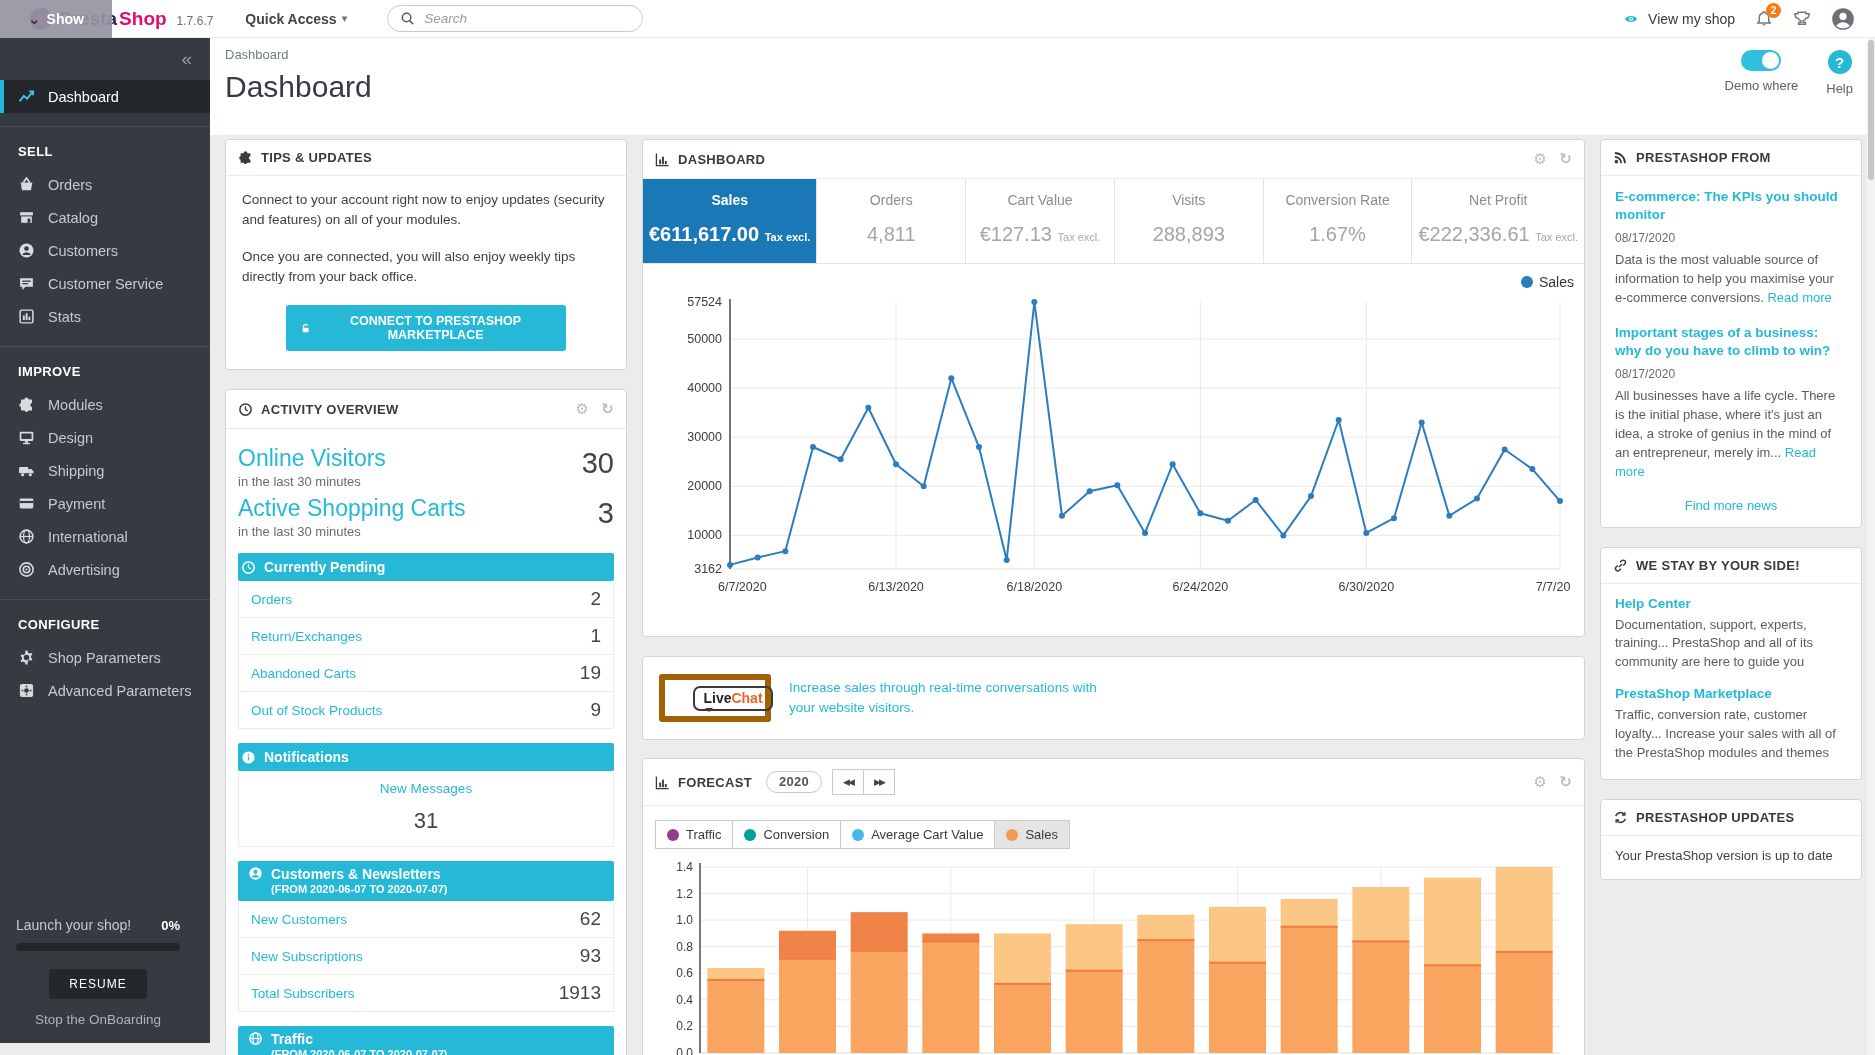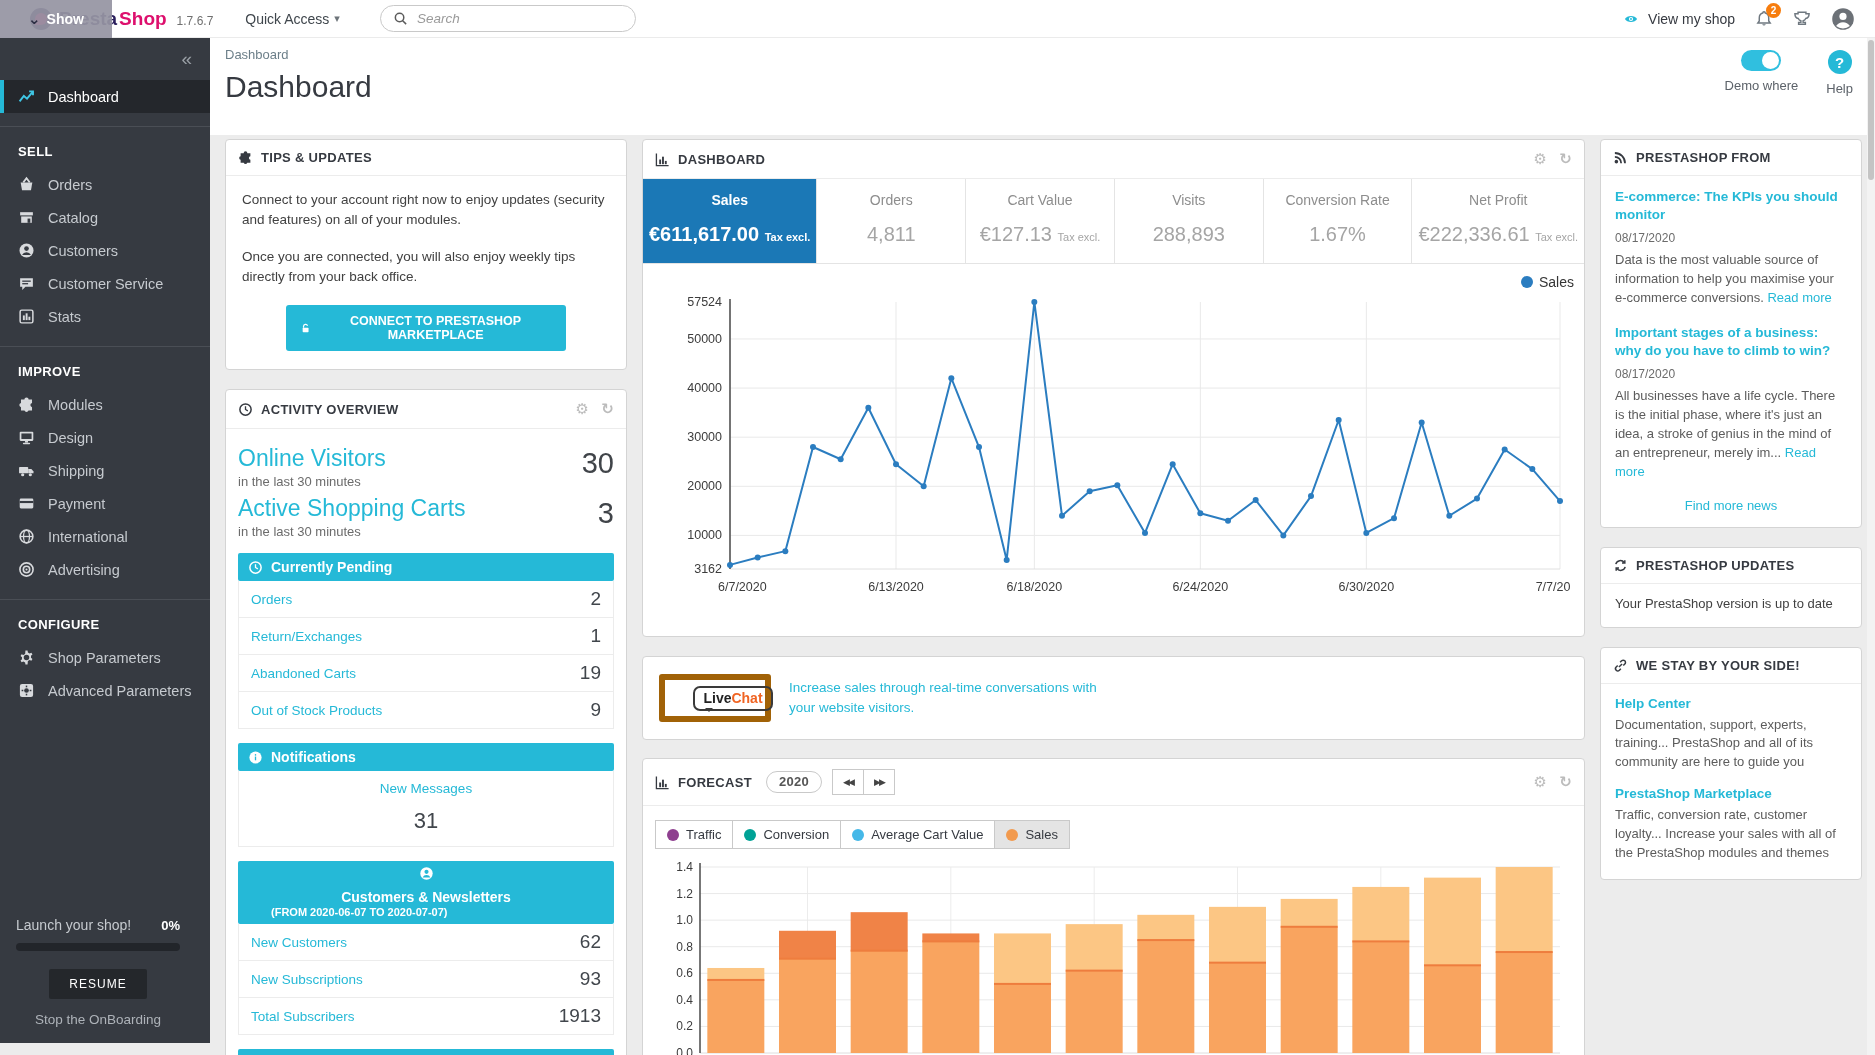--- a/index.html
+++ b/index.html
@@ -9,21 +9,21 @@
   
   .topbar { position:absolute; top:0; left:0; right:0; height:38px; background:#fff; display:flex; align-items:center; z-index:30; border-bottom:1px solid #ebebeb; }
   .show-overlay { position:absolute; left:0; top:0; width:112px; height:38px; background:rgba(150,148,163,.93); color:#fff; font-weight:bold; font-size:14px; display:flex; align-items:center; justify-content:center; gap:6px; z-index:40; cursor:pointer; }
   .show-overlay .chev { color:#2b2d42; font-size:15px; font-weight:bold; }
   .brand { display:flex; align-items:baseline; margin-left:30px; gap:2px; }
   .logo-mark { width:22px; height:22px; border-radius:50%; background:#2a1e5c; position:relative; align-self:center; margin-right:5px; }
   .logo-mark:after { content:""; position:absolute; left:5px; top:5px; width:12px; height:12px; border-radius:50% 50% 50% 0; background:#dd0f6d; }
   .brand-presta { font-size:19px; font-weight:bold; color:#2a1e5c; }
   .brand-shop { font-size:19px; font-weight:bold; color:#dd0f6d; }
   .brand-ver { font-size:12px; color:#6f6f6f; margin-left:8px; }
-  .quick-access { margin-left:32px; font-size:14px; color:#3f464c; display:flex; align-items:center; gap:5px; cursor:pointer; }
+  .quick-access { margin-left:32px; font-size:14px; color:#3f464c; display:flex; align-items:center; gap:5px; cursor:pointer;font-weight:bold; }
   .quick-access .caret { font-size:11px; color:#6d747a; }
   .searchbox { margin-left:40px; width:256px; height:27px; border:1px solid #c9c9c9; border-radius:15px; display:flex; align-items:center; padding:0 12px; gap:9px; background:#fff; }
   .searchbox input { border:none; outline:none; flex:1; font-size:13.5px; font-style:italic; color:#555; background:transparent; font-family:inherit; }
   .searchbox input::placeholder { color:#9a9a9a; }
   .topbar-right { margin-left:auto; display:flex; align-items:center; gap:20px; padding-right:20px; }
   .view-shop { display:flex; align-items:center; gap:8px; font-size:14px; color:#363a41; cursor:pointer; }
   .icon-btn { position:relative; cursor:pointer; display:flex; align-items:center; }
   .badge { position:absolute; top:-7px; right:-8px; background:#f77d0e; color:#fff; font-size:10px; font-weight:bold; width:15px; height:15px; border-radius:50%; display:flex; align-items:center; justify-content:center; }
 
   
@@ -69,24 +69,24 @@
   .tips-body { padding:14px 16px 18px; font-size:13.5px; color:#414141; line-height:1.5; }
   .tips-body p + p { margin-top:16px; }
   .connect-btn { display:flex; align-items:center; justify-content:center; gap:8px; margin:18px auto 0; background:#25b9d7; color:#fff; border:none; border-radius:3px; font-size:12.5px; font-weight:bold; padding:9px 14px; width:280px; cursor:pointer; font-family:inherit; }
 
   
   .act-body { padding:10px 12px 12px; }
   .big-stat { display:flex; justify-content:space-between; align-items:flex-start; margin-top:6px; }
   .big-label { color:#25b9d7; font-size:23px; font-weight:400; }
   .big-sub { font-size:13px; color:#6b6b6b; margin-top:2px; }
   .big-val { font-size:29px; color:#404449; margin-top:2px; }
-  .band { background:#25b9d7; color:#fff; padding:6px 10px; font-weight:bold; font-size:14px; display:flex; align-items:center; gap:8px; margin-top:14px; border-radius:2px; }
+  .band { background:#25b9d7; color:#fff; padding:6px 3px; font-weight:bold; font-size:14px; display:flex; align-items:center; gap:8px; margin-top:14px; border-radius:2px; }
   .band svg { color:#fff; }
   .band-2l { display:block; padding:5px 10px 6px; }
-  .band-2l .b-line1 { display:flex; align-items:center; gap:8px;flex-direction:column; }
+  .band-2l .b-line1 { display:flex; align-items:flex-start; gap:8px; }
   .band-2l .b-line2 { font-size:11px; font-weight:bold; margin-top:1px; padding-left:23px; }
   .arow { display:flex; justify-content:space-between; align-items:center; padding:7px 12px; border:1px solid #ececec; border-top:none; font-size:13.5px; }
   .arow .al { color:#25b9d7; cursor:pointer; }
   .arow .av { font-size:19px; color:#41464c; }
   .notif-box { border:1px solid #ececec; border-top:none; padding:10px 12px 12px; text-align:center; }
   .notif-box .nl { color:#25b9d7; font-size:13.5px; cursor:pointer; }
   .notif-box .nv { font-size:22px; color:#41464c; margin-top:12px; }
 
   
   .kpis { display:flex; border-bottom:1px solid #e4e4e4; }
@@ -730,43 +730,43 @@
             <div class="news-date">08/17/2020</div>
             <div class="news-text"><span>All businesses have a life cycle. There is the initial phase, where it's just an idea, a stroke of genius in the mind of an entrepreneur, merely im... </span><span class="read-more">Read more</span></div>
           </div>
           <div class="find-more">Find more news</div>
         </div>
       </div>
 
       <div class="panel">
         <div class="panel-hd">
           <svg width="15" height="15" viewBox="0 0 16 16">
-              <path d="M3 6.5 a5 5 0 0 1 9 -1.5 M13 9.5 a5 5 0 0 1 -9 1.5" stroke="currentColor" fill="none" stroke-width="1.6"></path>
-              <path d="M12.6 2.4 v3 h-3 M3.4 13.6 v-3 h3" stroke="currentColor" fill="none" stroke-width="1.6"></path>
-            </svg>
-          <span>PRESTASHOP UPDATES</span>
-        </div>
-        <div class="updates-body">Your PrestaShop version is up to date</div>
-      </div>
-
-      <div class="panel">
-        <div class="panel-hd">
-          <svg width="15" height="15" viewBox="0 0 16 16">
               <path d="M6.3 9.7 l3.4 -3.4" stroke="currentColor" fill="none" stroke-width="1.6"></path>
               <path d="M7.6 4.6 l1.6 -1.6 a2.4 2.4 0 0 1 3.4 3.4 L11 8" stroke="currentColor" fill="none" stroke-width="1.6"></path>
               <path d="M8.4 11.4 l-1.6 1.6 a2.4 2.4 0 0 1 -3.4 -3.4 L5 8" stroke="currentColor" fill="none" stroke-width="1.6"></path>
             </svg>
           <span>WE STAY BY YOUR SIDE!</span>
         </div>
         <div class="side-body">
           <div class="side-link">Help Center</div>
           <div class="side-text">Documentation, support, experts, training... PrestaShop and all of its community are here to guide you</div>
           <div class="side-link">PrestaShop Marketplace</div>
           <div class="side-text">Traffic, conversion rate, customer loyalty... Increase your sales with all of the PrestaShop modules and themes</div>
         </div>
       </div>
+
+      <div class="panel">
+        <div class="panel-hd">
+          <svg width="15" height="15" viewBox="0 0 16 16">
+              <path d="M3 6.5 a5 5 0 0 1 9 -1.5 M13 9.5 a5 5 0 0 1 -9 1.5" stroke="currentColor" fill="none" stroke-width="1.6"></path>
+              <path d="M12.6 2.4 v3 h-3 M3.4 13.6 v-3 h3" stroke="currentColor" fill="none" stroke-width="1.6"></path>
+            </svg>
+          <span>PRESTASHOP UPDATES</span>
+        </div>
+        <div class="updates-body">Your PrestaShop version is up to date</div>
+      </div>
     </div>
   </div>
 </div>
 
 <div class="v-scroll">
     <div class="v-thumb"></div>
   </div>
 
 </body></html>

